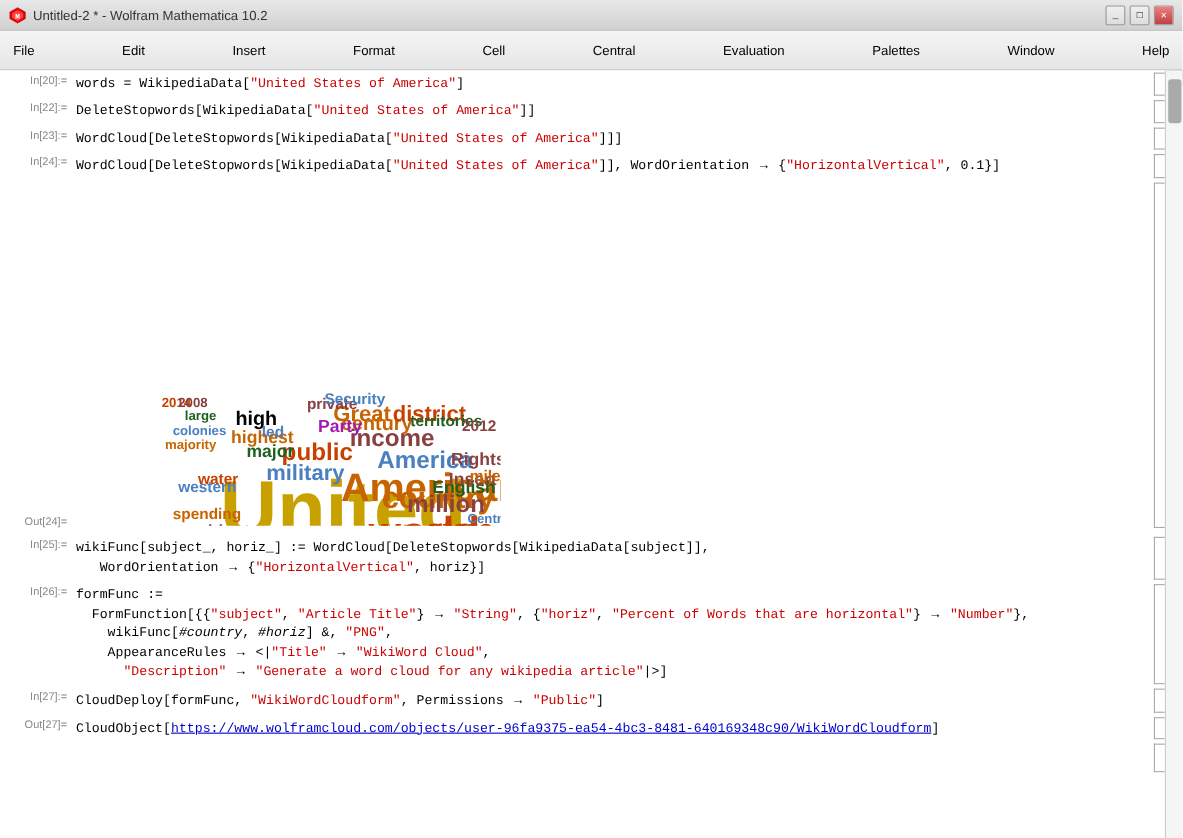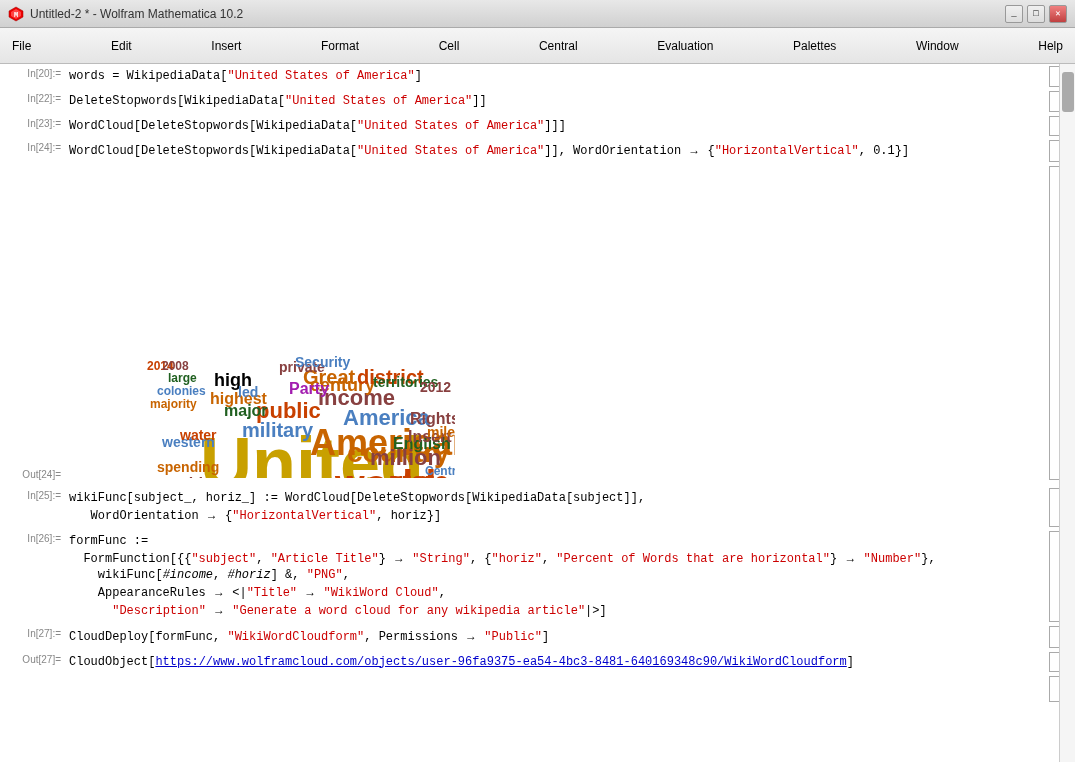--- a/index.html
+++ b/index.html
@@ -310,21 +310,21 @@
         &nbsp;&nbsp; WordOrientation <span style="font-family:serif;">→</span> {<span class="str">"HorizontalVertical"</span>, horiz}]
       </div>
       <div class="cell-right-bracket"></div>
     </div>
 
     <div class="cell" style="align-items:flex-start;">
       <div class="cell-label" style="padding-top:2px;">In[26]:=</div>
       <div class="cell-content in-cell-content">
         formFunc :=<br>
         &nbsp; FormFunction[{{<span class="str">"subject"</span>, <span class="str">"Article Title"</span>} <span style="font-family:serif;">→</span> <span class="str">"String"</span>, {<span class="str">"horiz"</span>, <span class="str">"Percent of Words that are horizontal"</span>} <span style="font-family:serif;">→</span> <span class="str">"Number"</span>},<br>
-        &nbsp;&nbsp;&nbsp; wikiFunc[<span style="font-style:italic;">#income</span>, <span style="font-style:italic;">#horiz</span>] &amp;, <span class="str">"PNG"</span>,<br>
+        &nbsp;&nbsp;&nbsp; wikiFunc[<span style="font-style:italic;">#country</span>, <span style="font-style:italic;">#horiz</span>] &amp;, <span class="str">"PNG"</span>,<br>
         &nbsp;&nbsp;&nbsp; AppearanceRules <span style="font-family:serif;">→</span> &lt;|<span class="str">"Title"</span> <span style="font-family:serif;">→</span> <span class="str">"WikiWord Cloud"</span>,<br>
         &nbsp;&nbsp;&nbsp;&nbsp;&nbsp; <span class="str">"Description"</span> <span style="font-family:serif;">→</span> <span class="str">"Generate a word cloud for any wikipedia article"</span>|&gt;]
       </div>
       <div class="cell-right-bracket"></div>
     </div>
 
     <div class="cell">
       <div class="cell-label">In[27]:=</div>
       <div class="cell-content in-cell-content">
         CloudDeploy[formFunc, <span class="str">"WikiWordCloudform"</span>, Permissions <span style="font-family:serif;">→</span> <span class="str">"Public"</span>]

